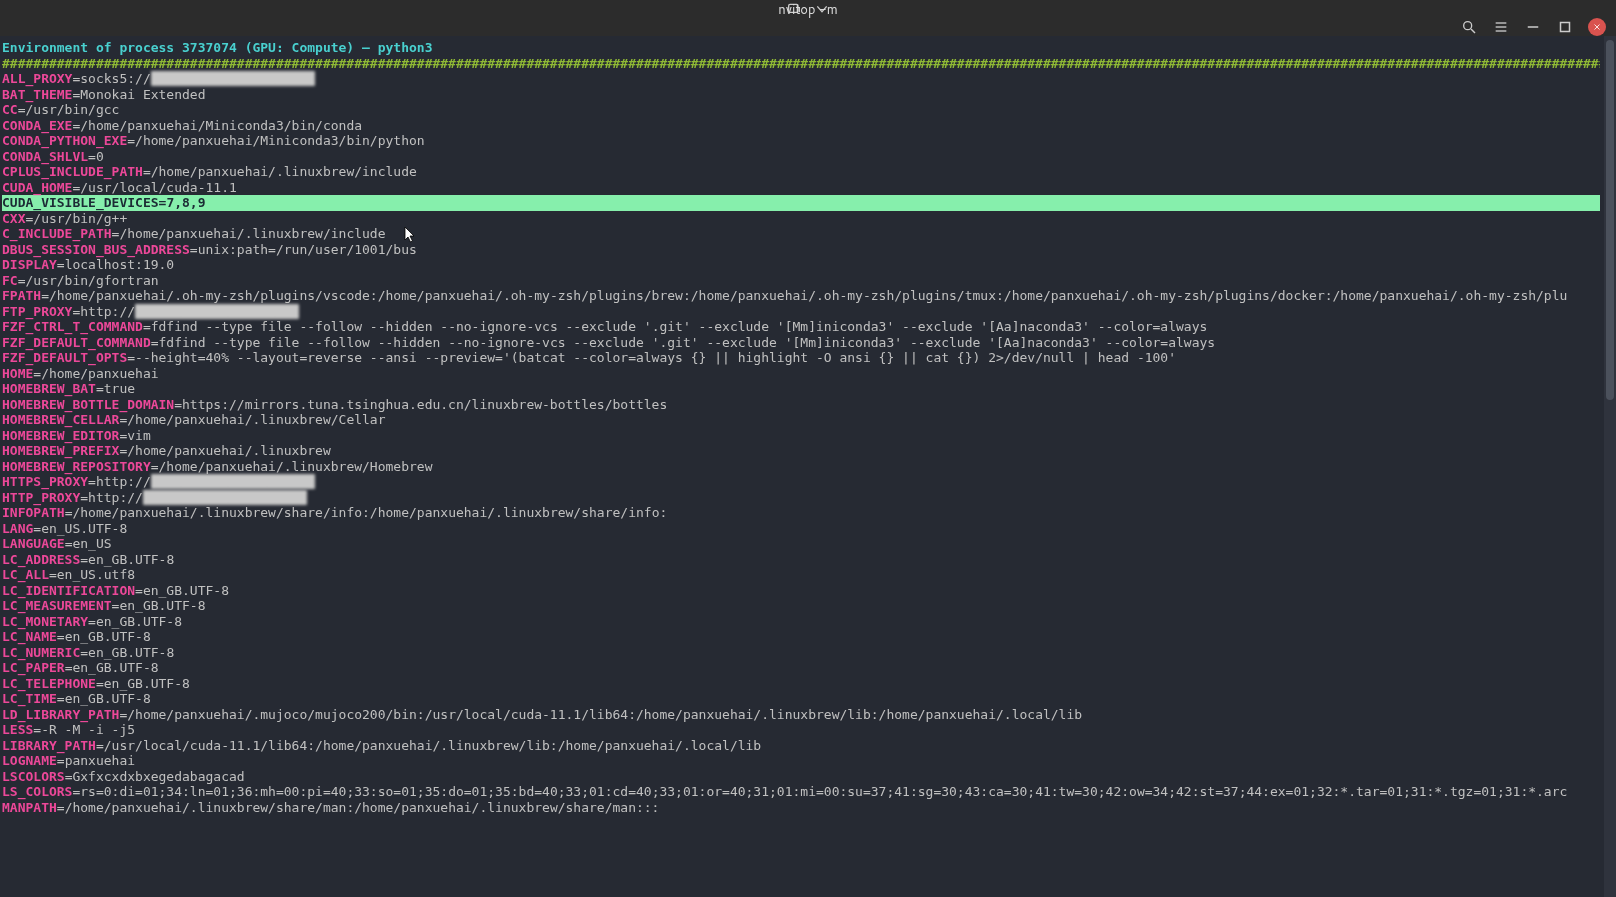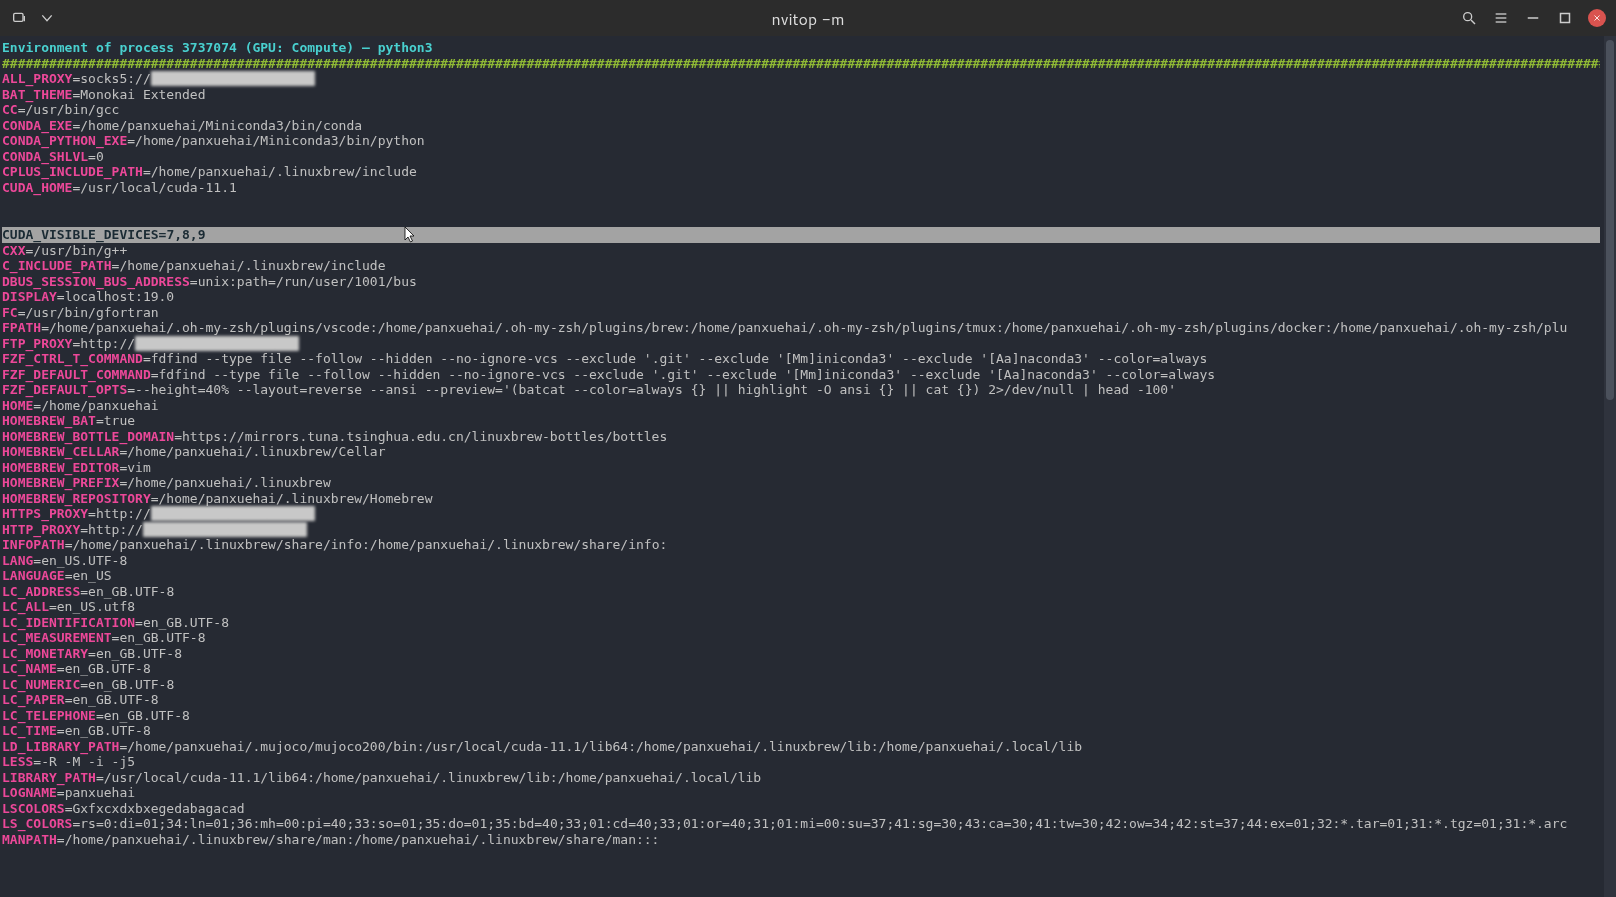--- a/index.html
+++ b/index.html
@@ -14,23 +14,24 @@
     overflow: hidden;
   }
   .titlebar {
     height: 36px;
     background: #2c2c2c;
     display: flex;
     align-items: center;
     padding: 0 10px;
     color: #ddd;
     font-family: "Cantarell", "DejaVu Sans", sans-serif;
-    font-size: 16px;
+    font-size: 13px;
     position: relative;
     border-bottom: 1px solid #1e1e1e;
+    flex-direction: column;
   }
   .tb-left { display:flex; align-items:center; gap:10px; }
   .tb-center {
     position:absolute; left:0; right:0; text-align:center; pointer-events:none;
   }
   .tb-right { margin-left:auto; display:flex; align-items:center; gap:14px; }
   .tb-icon { width:18px; height:18px; display:inline-flex; align-items:center; justify-content:center; color:#ccc; }
   .tb-icon svg { width:16px; height:16px; stroke:#ccc; stroke-width:2; fill:none; }
   .win-btn { width:18px; height:18px; display:inline-flex; align-items:center; justify-content:center; }
   .close-btn { width:18px; height:18px; border-radius:50%; background:#d9534f; display:inline-flex; align-items:center; justify-content:center; }
@@ -45,21 +46,21 @@
     padding: 4px 16px 0 2px;
     white-space: pre;
     overflow: hidden;
     line-height: 15.5px;
   }
   .line { display:block; }
   .hdr { color:#49d0cf; font-weight:bold; }
   .hashrow { color:#8fb935; font-weight:bold; overflow:hidden; }
   .k { color:#ec4899; font-weight:bold; }
   .v { color:#c0c0c0; }
-  .selrow { background:#a3a3a3; color:#1b2b34; display:block;margin-top:32px; }
+  .selrow { background:#86efac; color:#1b2b34; display:block; }
   .selrow .k, .selrow .v { color:#1b2b34; font-weight:bold; }
   .redact { background:#c8c8c8; color:#c8c8c8; border-radius:1px; filter:blur(1.5px); }
   .scrollbar {
     position:absolute; right:0; top:36px; width:12px; bottom:0;
     background:#2f333d;
   }
   .scrollthumb {
     position:absolute; left:2px; right:2px; top:4px; height:360px;
     background:#4b515c; border-radius:4px;
   }

